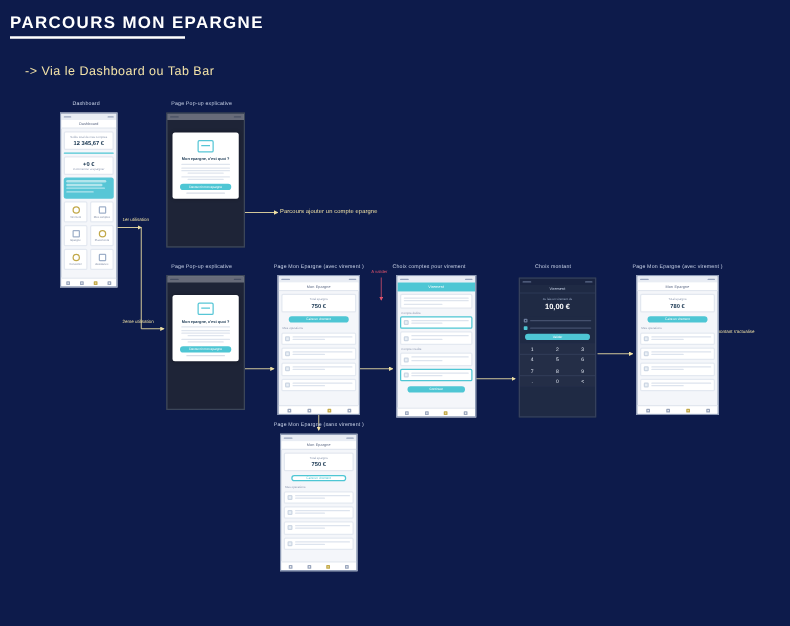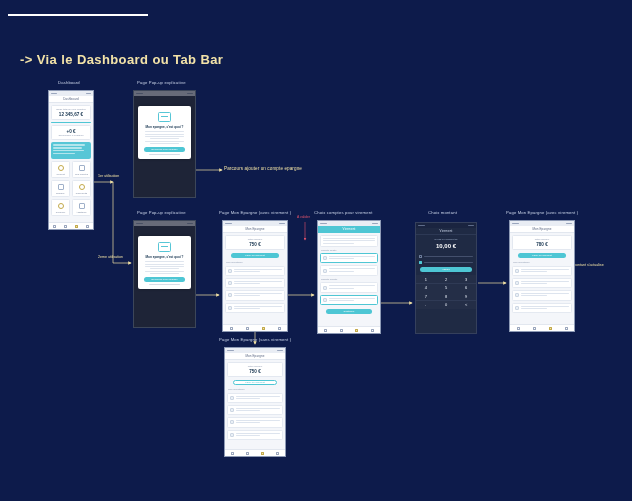--- a/index.html
+++ b/index.html
@@ -24,22 +24,22 @@
     white-space: nowrap;
   }
   .title-rule {
     margin-top: 4px;
     width: 140px; height: 2px;
     background: #ffffff;
   }
   .subtitle {
     position: absolute; left: 20px; top: 52px;
     color: #f3e3a8;
-    font-size: 13px;
-    font-weight: bold;
+    font-size: 10px;
+    font-weight: normal;
     letter-spacing: .4px;
     white-space: nowrap;
   }
   
   .scr-label {
     position: absolute;
     color: #c9d3e8;
     font-size: 4.2px;
     letter-spacing: .15px;
     white-space: nowrap;
@@ -183,20 +183,21 @@
   }
   
   svg.arrows { position:absolute; inset:0; width:632px; height:501px; pointer-events:none;}
 </style>
 </head>
 <body>
 
 <div id="canvas">
 
   <div class="title-block">
+    <div class="title">PARCOURS  MON EPARGNE</div>
     <div class="title-rule"></div>
   </div>
   <div class="subtitle">-&gt; Via le Dashboard ou Tab Bar</div>
 
   <svg class="arrows">
     <defs>
       <marker id="ah" markerWidth="5" markerHeight="5" refX="4" refY="2.5" orient="auto">
         <path d="M0,0 L5,2.5 L0,5 z" fill="#efe0a4"></path>
       </marker>
       <marker id="ahr" markerWidth="5" markerHeight="5" refX="4" refY="2.5" orient="auto">

